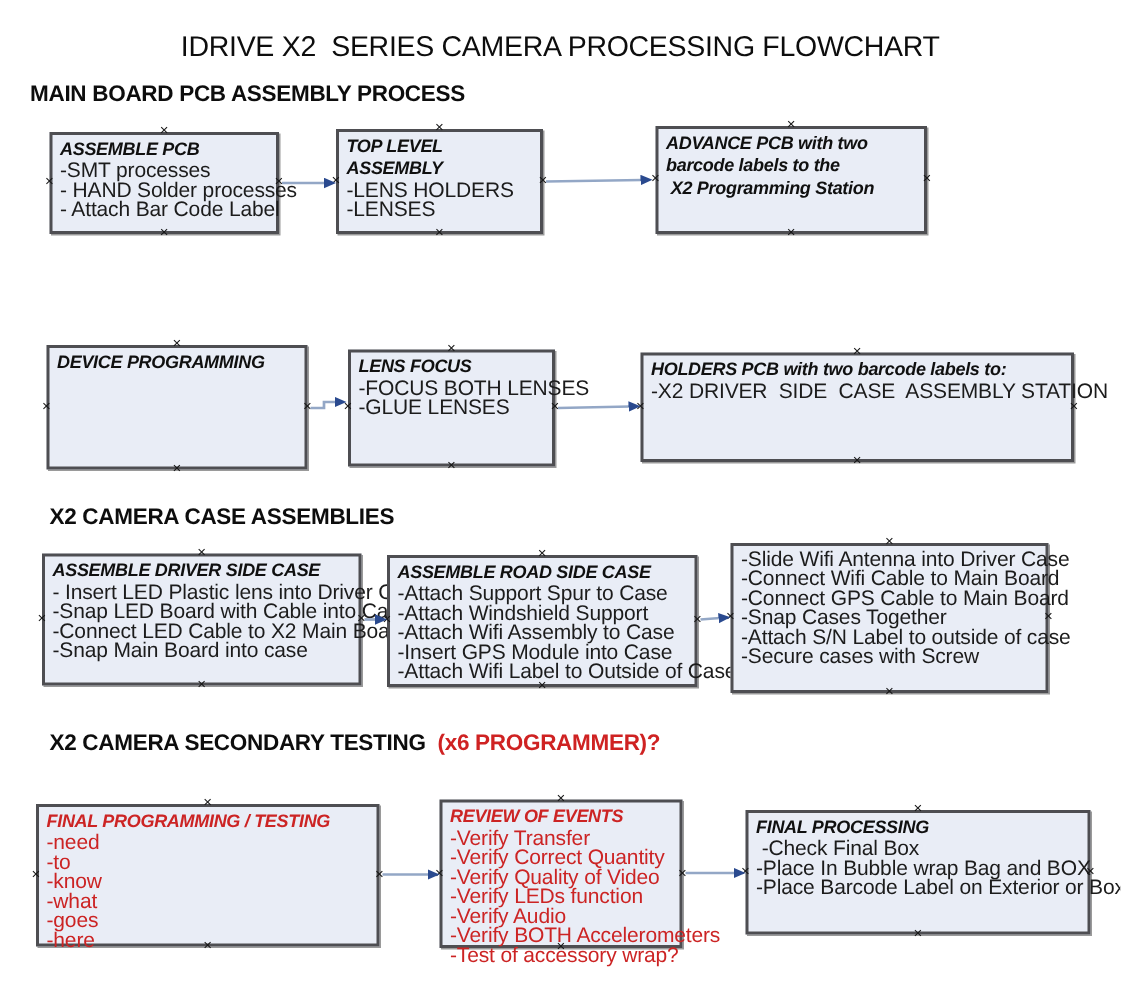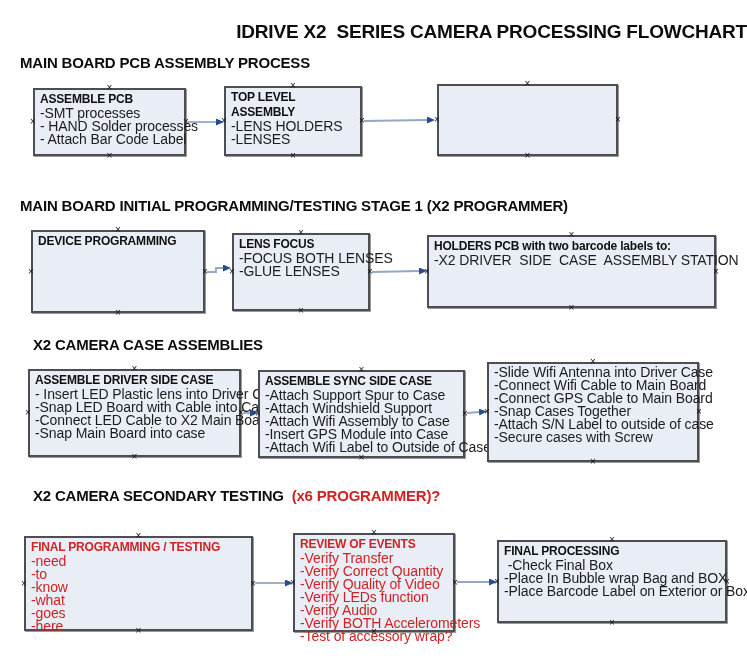--- a/index.html
+++ b/index.html
@@ -1,25 +1,25 @@
 <!DOCTYPE html>
 <html><head>
 <meta charset="utf-8">
 <style>
   html,body{margin:0;padding:0;background:#ffffff;}
   .canvas{position:relative;width:747px;height:662px;background:#ffffff;overflow:hidden;
           font-family:"Liberation Sans",sans-serif;color:#0d0d0d;}
-  .page-title{position:absolute;top:21px;left:0;width:100%;text-align:right;
-              font-size:19px;font-weight:bold;white-space:pre;letter-spacing:-0.2px;}
+  .page-title{position:absolute;top:21px;left:0;width:100%;text-align:center;
+              font-size:19px;font-weight:normal;white-space:pre;letter-spacing:-0.2px;}
   .sec-h{position:absolute;font-size:15px;font-weight:bold;white-space:pre;letter-spacing:-0.2px;}
   .red-part{color:#cf2222;}
   .box{position:absolute;background:#e9edf6;border:2px solid #4e4e52;box-sizing:border-box;
        padding:2px 5px;box-shadow:1px 1px 0 #9a9a9a;}
   .box-title{font-weight:bold;font-size:12px;line-height:15px;white-space:pre-wrap;
-             letter-spacing:-0.2px;color:#101010;}
+             letter-spacing:-0.2px;color:#101010;font-style:italic;}
   .box-items{font-size:14px;line-height:13px;white-space:pre;letter-spacing:-0.1px;color:#1c1c1c;}
   .red .box-title,.red .box-items{color:#cc2424;}
   .ax{position:absolute;font-style:normal;font-size:10px;line-height:10px;width:10px;
       text-align:center;color:#151515;font-weight:400;}
   .ax.t{top:-7px;left:50%;margin-left:-5px;}
   .ax.b{bottom:-7px;left:50%;margin-left:-5px;}
   .ax.l{left:-7px;top:50%;margin-top:-5px;}
   .ax.r{right:-7px;top:50%;margin-top:-5px;}
   svg.connectors{position:absolute;top:0;left:0;pointer-events:none;}
 </style>
@@ -47,28 +47,30 @@
     <div class="box-title">TOP LEVEL ASSEMBLY</div>
     <div class="box-items">-LENS HOLDERS
 -LENSES</div>
     <i class="ax t">×</i>
       <i class="ax b">×</i>
       <i class="ax l">×</i>
       <i class="ax r">×</i>
   </div>
 
   <div class="box" style="left:437px;top:84px;width:181px;height:72px">
+    <div class="box-title">ADVANCE PCB with two
+barcode labels to the
+ X2 Programming Station</div>
     <div class="box-items"></div>
     <i class="ax t">×</i>
       <i class="ax b">×</i>
       <i class="ax l">×</i>
       <i class="ax r">×</i>
   </div>
 
-  <div class="sec-h" style="left:20px;top:197px"><span>MAIN BOARD INITIAL PROGRAMMING/TESTING STAGE 1 (X2 PROGRAMMER)</span></div>
 
   <div class="box" style="left:31px;top:230px;width:174px;height:83px">
     <div class="box-title">DEVICE PROGRAMMING</div>
     <i class="ax t">×</i>
       <i class="ax b">×</i>
       <i class="ax l">×</i>
       <i class="ax r">×</i>
   </div>
 
   <div class="box" style="left:232px;top:233px;width:138px;height:78px">
@@ -98,21 +100,21 @@
 -Snap LED Board with Cable into Case
 -Connect LED Cable to X2 Main Board
 -Snap Main Board into case</div>
     <i class="ax t">×</i>
       <i class="ax b">×</i>
       <i class="ax l">×</i>
       <i class="ax r">×</i>
   </div>
 
   <div class="box" style="left:258px;top:370px;width:207px;height:88px">
-    <div class="box-title">ASSEMBLE SYNC SIDE CASE</div>
+    <div class="box-title">ASSEMBLE ROAD SIDE CASE</div>
     <div class="box-items">-Attach Support Spur to Case
 -Attach Windshield Support
 -Attach Wifi Assembly to Case
 -Insert GPS Module into Case
 -Attach Wifi Label to Outside of Case</div>
     <i class="ax t">×</i>
       <i class="ax b">×</i>
       <i class="ax l">×</i>
       <i class="ax r">×</i>
   </div>

